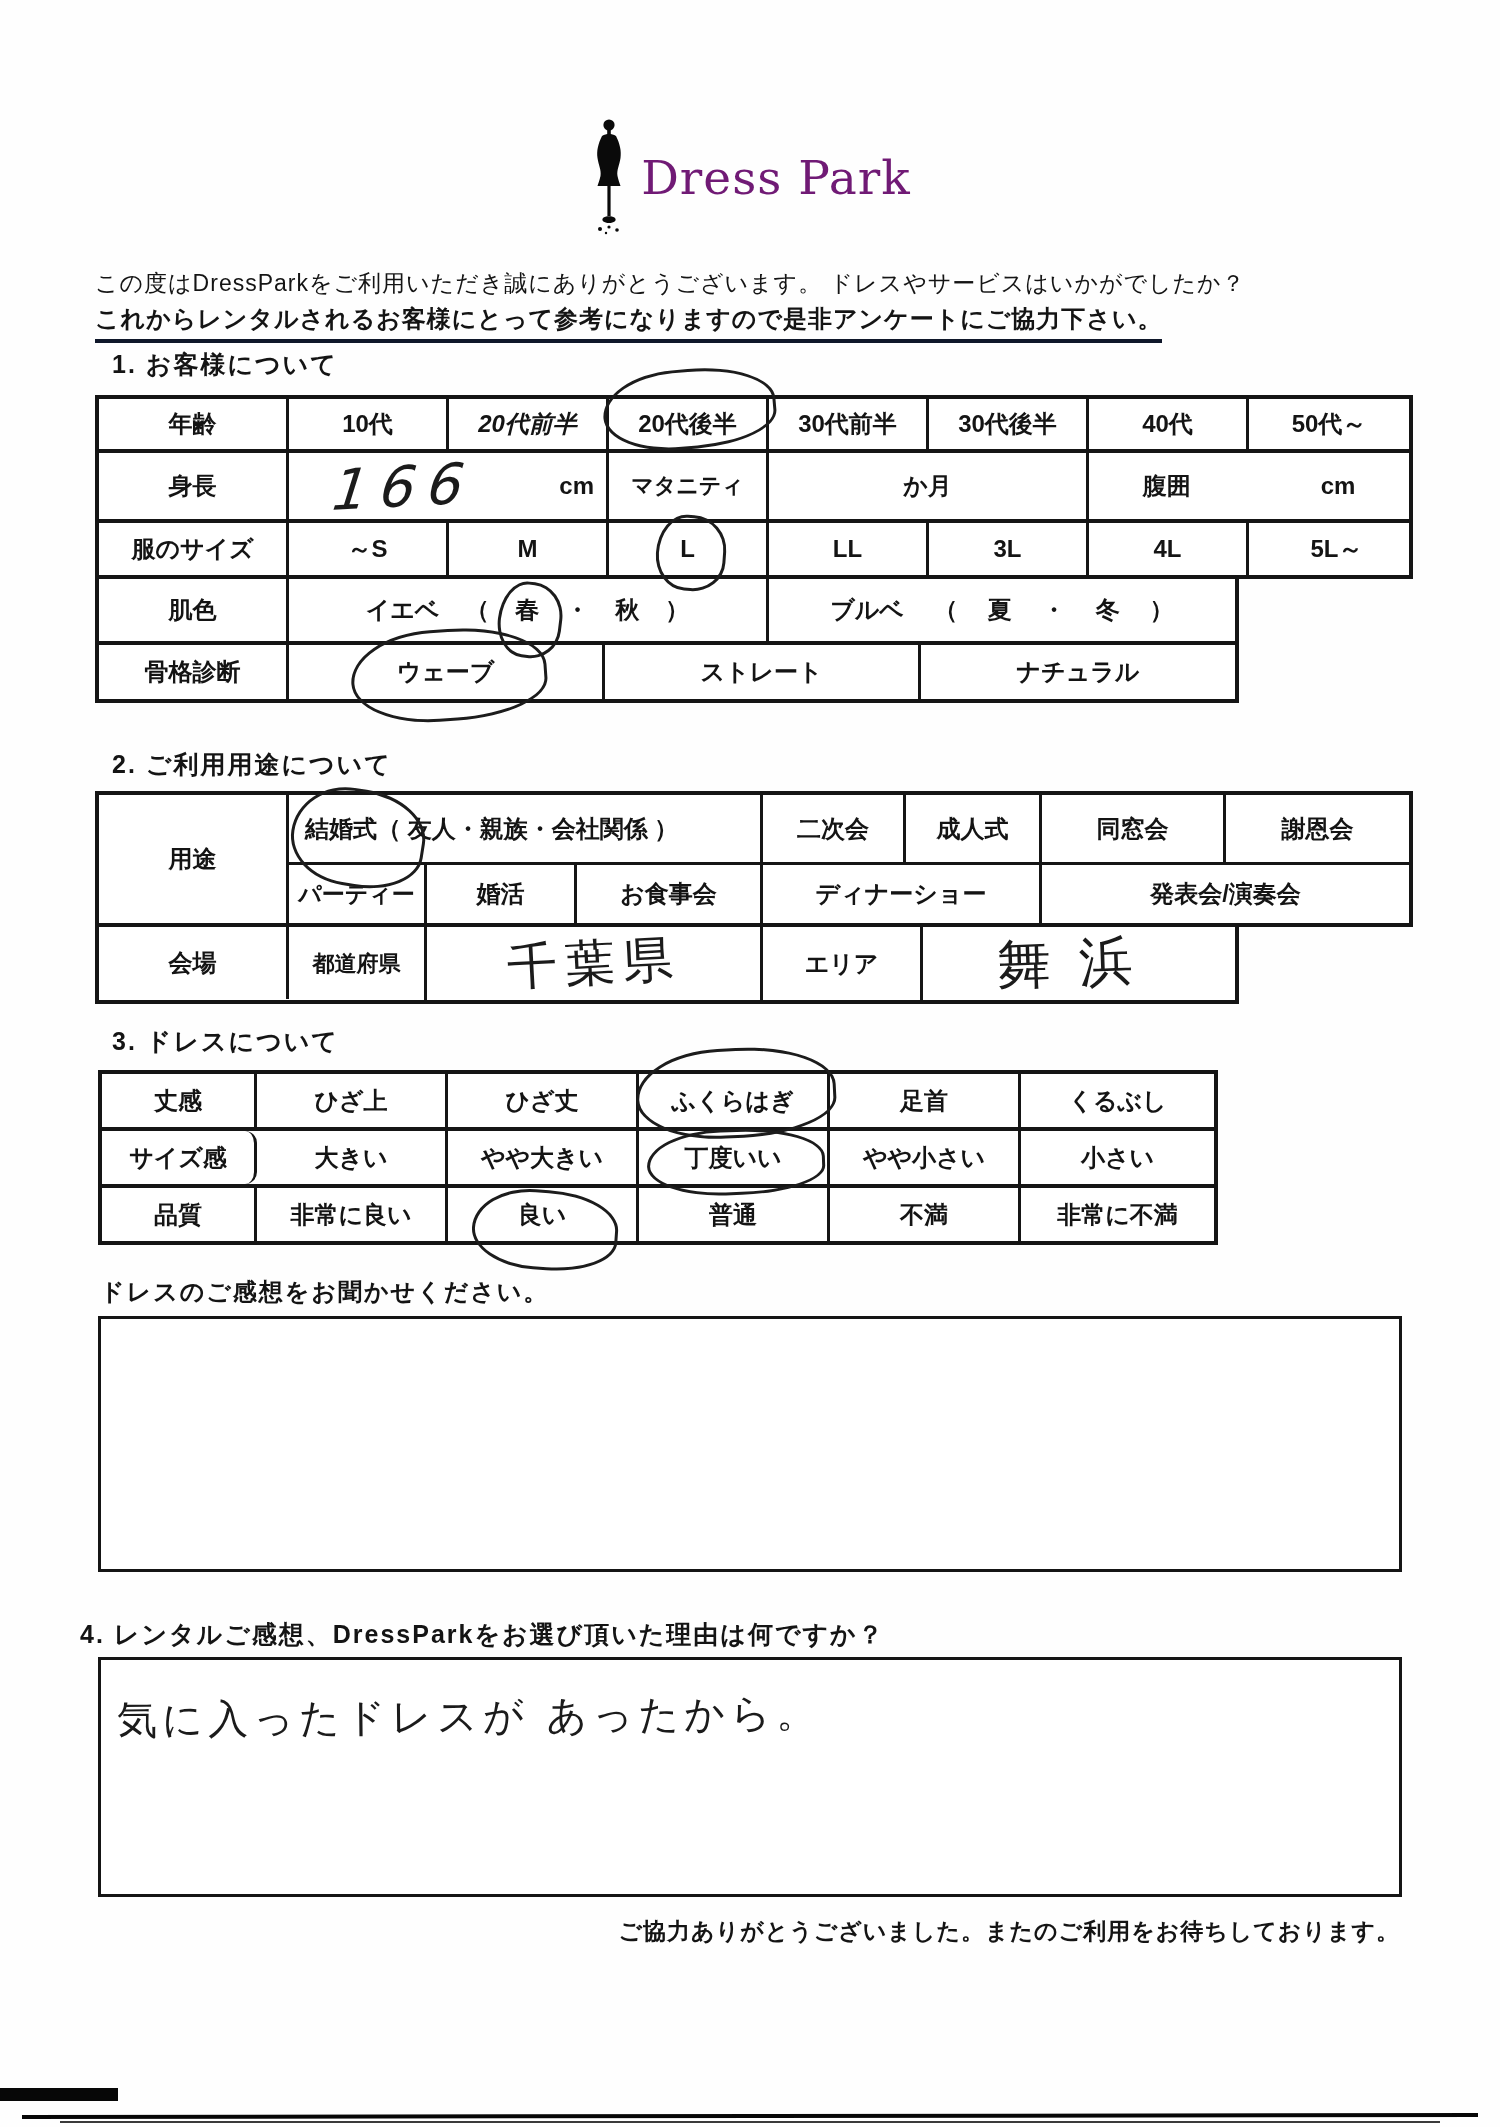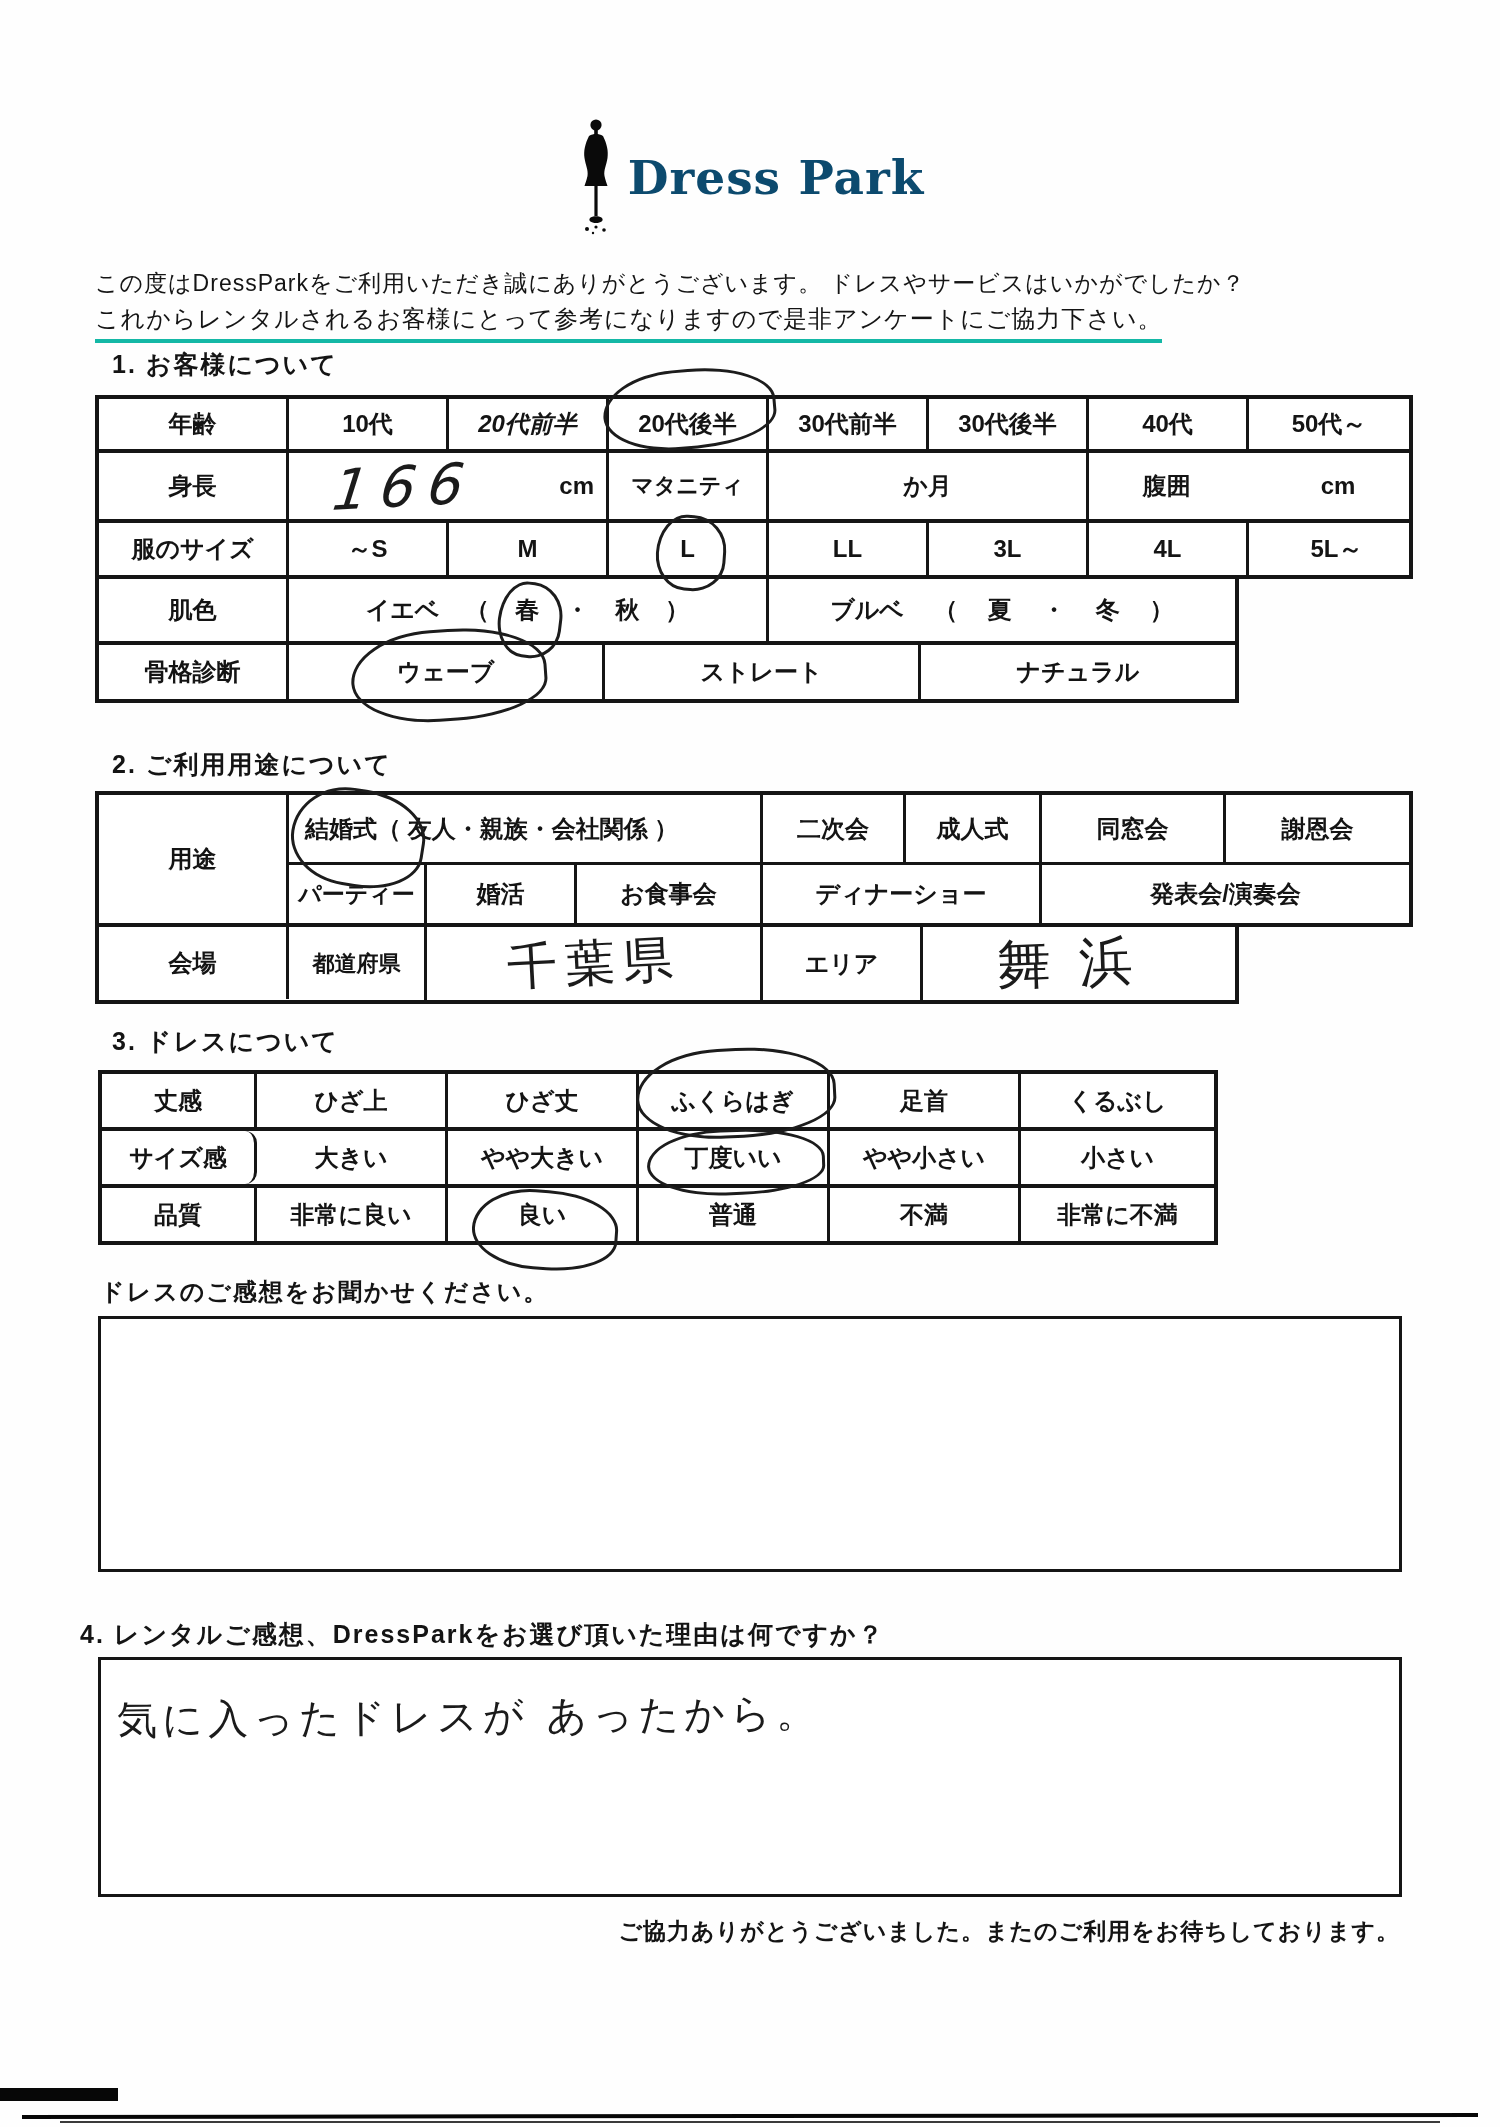--- a/index.html
+++ b/index.html
@@ -2,27 +2,27 @@
 <html><head>
 <meta charset="utf-8">
 <style>
   html,body{margin:0;padding:0;background:#e9e9e9;}
   .page{position:relative;width:1500px;height:2127px;background:#fefefe;overflow:hidden;
         font-family:"Liberation Sans",sans-serif;color:#141414;}
   .abs{position:absolute;}
 
   
   .logo{top:118px;left:0;width:100%;display:flex;justify-content:center;align-items:center;gap:12px;}
-  .brand{font-family:"DejaVu Serif",serif;font-weight:700;font-size:47px;letter-spacing:1px;color:#0c4a6e;}
+  .brand{font-family:"DejaVu Serif",serif;font-weight:400;font-size:47px;letter-spacing:1px;color:#701a75;}
   .dressform{display:block;}
 
   
   .intro1{top:268px;left:95px;font-size:23px;font-weight:500;letter-spacing:1px;}
-  .intro2{top:303px;left:95px;font-size:24px;font-weight:400;letter-spacing:1px;
-          border-bottom:4px solid #14b8a6;padding-bottom:4px;}
+  .intro2{top:303px;left:95px;font-size:24px;font-weight:700;letter-spacing:1px;
+          border-bottom:4px solid #0f172a;padding-bottom:4px;}
 
   .h{font-size:25px;font-weight:700;letter-spacing:2px;}
 
   
   .tbl-row{display:flex;border:4px solid #151515;margin-top:-4px;background:#fff;box-sizing:content-box;}
   .tbl-row.first{margin-top:0;}
   .c{position:relative;display:flex;align-items:center;justify-content:center;
      border-right:3px solid #151515;font-size:24px;font-weight:700;box-sizing:border-box;
      white-space:nowrap;}
   .c:last-child{border-right:none;}

